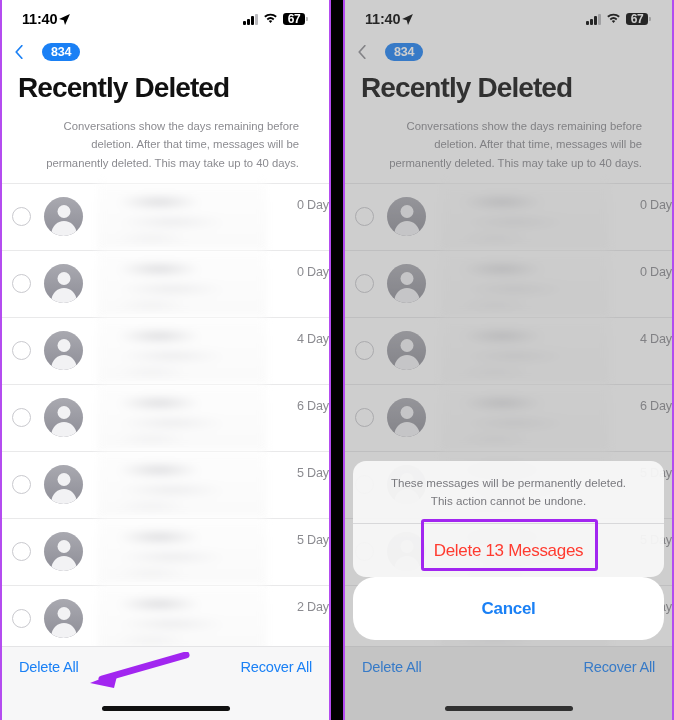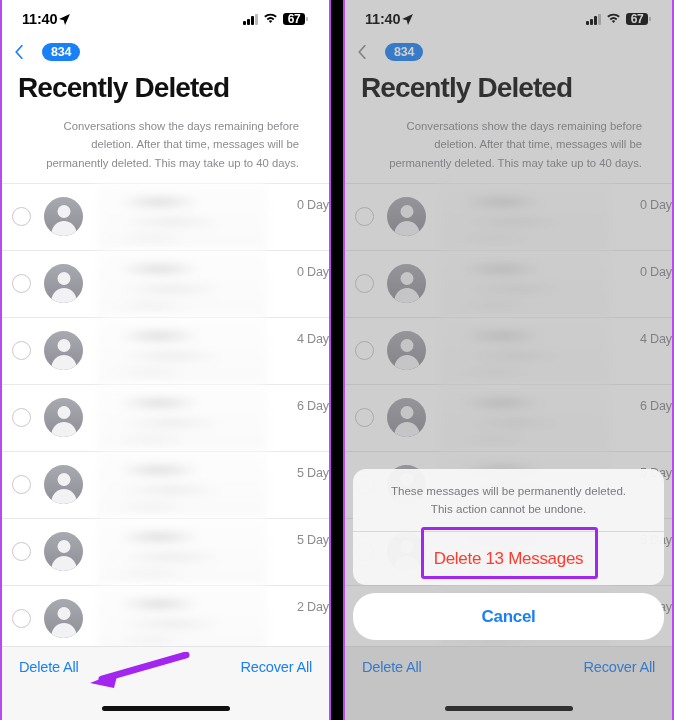--- a/index.html
+++ b/index.html
@@ -146,21 +146,21 @@
   .sheet-action {
     border-top: 1px solid #d8d8da; height: 54px;
     display: flex; align-items: center; justify-content: center;
     font-size: 17px; color: #ff3b30; letter-spacing: -0.3px;
   }
   .hl-box {
     position: absolute; left: 68px; right: 66px; top: 58px; height: 52px;
     border: 3.5px solid #a226f0; border-radius: 3px; z-index: 7; pointer-events: none;
   }
   .cancel-card {
-    margin-top: 8px; background: #fff; border-radius: 22px; height: 47px;
+    background: #fff; border-radius: 22px; height: 63px;
     display: flex; align-items: center; justify-content: center;
     font-size: 17px; font-weight: bold; color: #1a80f5; letter-spacing: -0.3px;
   }
   .right .toolbar { background: #f0f0f0; }
   .gap { width: 12px; height: 720px; background: #000; flex: none; }
 </style>
 </head>
 <body>
 
 <div class="stage">

